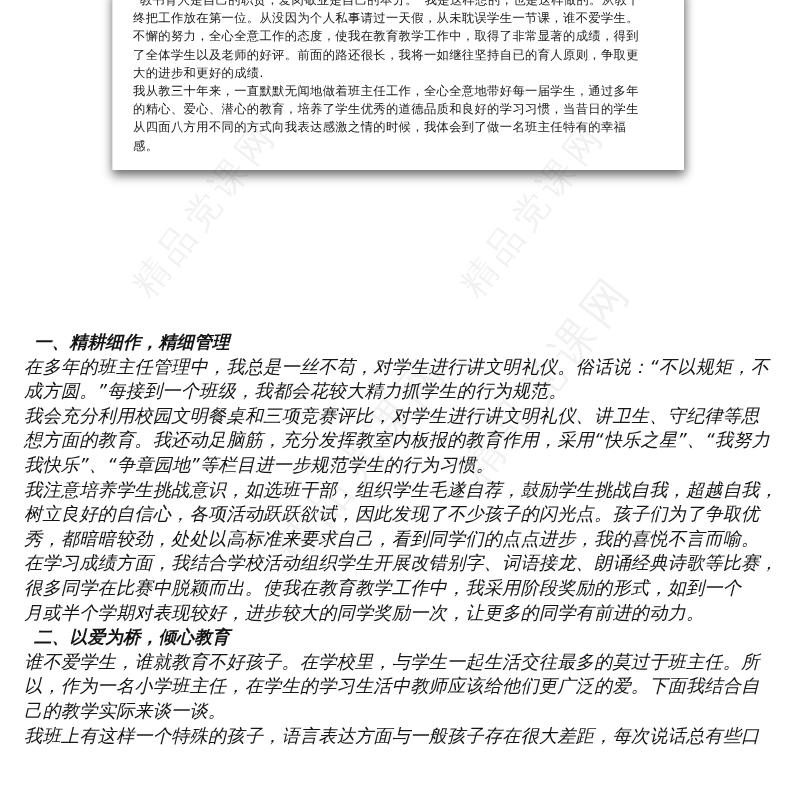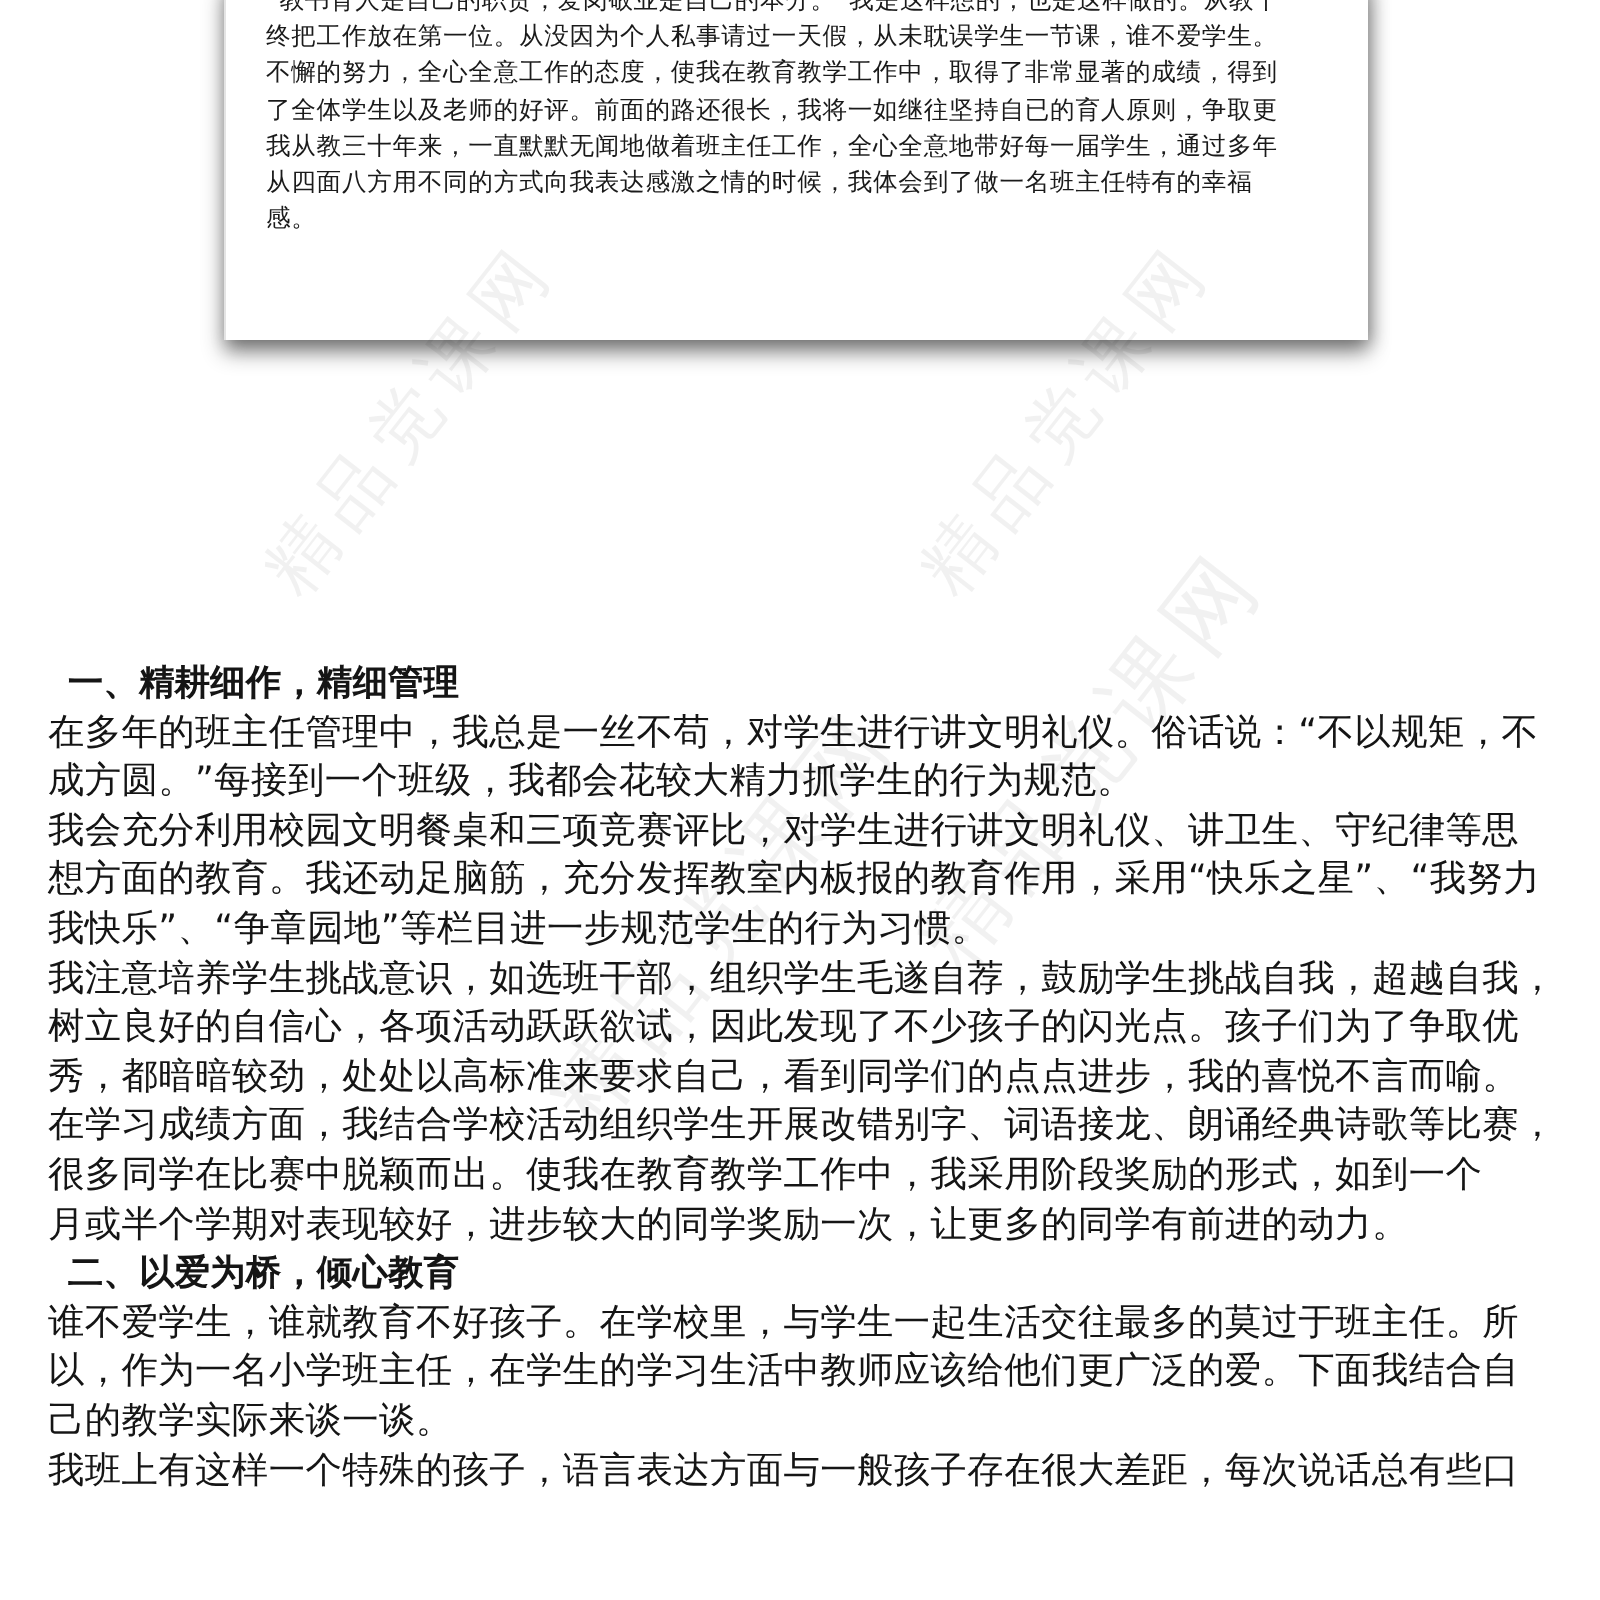--- a/index.html
+++ b/index.html
@@ -39,37 +39,39 @@
       z-index: 5;
     }
     .body-text {
       position: absolute;
       left: 24px; top: 330px; width: 760px;
       font-size: 18.2px;
       line-height: 24.6px;
       color: #151515;
       letter-spacing: 0.2px;
     }
-    .body-text p { white-space: nowrap; }
+    .body-text p { white-space: nowrap; font-style: italic; }
     .body-text .heading {
       font-weight: bold;
       padding-left: 10px;
       font-size: 17.6px;
     }
   </style>
 </head>
 <body>
 
 <div class="card-wrap">
   <div class="card-text">
     <p>“教书育人是自己的职责，爱岗敬业是自己的本分。”我是这样想的，也是这样做的。从教十</p>
     <p>终把工作放在第一位。从没因为个人私事请过一天假，从未耽误学生一节课，谁不爱学生。</p>
     <p>不懈的努力，全心全意工作的态度，使我在教育教学工作中，取得了非常显著的成绩，得到</p>
     <p>了全体学生以及老师的好评。前面的路还很长，我将一如继往坚持自已的育人原则，争取更</p>
+    <p>大的进步和更好的成绩.</p>
     <p>我从教三十年来，一直默默无闻地做着班主任工作，全心全意地带好每一届学生，通过多年</p>
+    <p>的精心、爱心、潜心的教育，培养了学生优秀的道德品质和良好的学习习惯，当昔日的学生</p>
     <p>从四面八方用不同的方式向我表达感激之情的时候，我体会到了做一名班主任特有的幸福</p>
     <p>感。</p>
   </div>
 </div>
 
 <div class="watermark" style="left:100px; top:185px;">精品党课网</div>
 <div class="watermark" style="left:428px; top:185px;">精品党课网</div>
 <div class="watermark" style="left:236px; top:430px; font-size:44px;">精品党课网</div>
 <div class="watermark" style="left:420px; top:350px; font-size:44px;">精品党课网</div>
 

